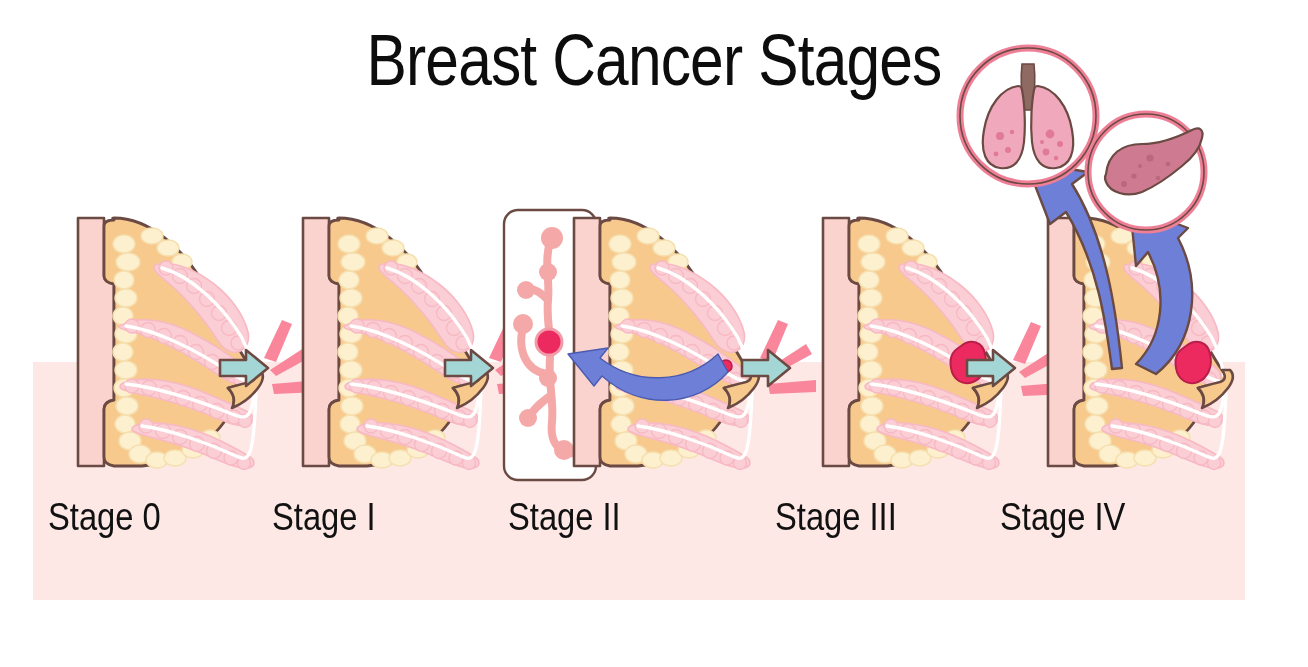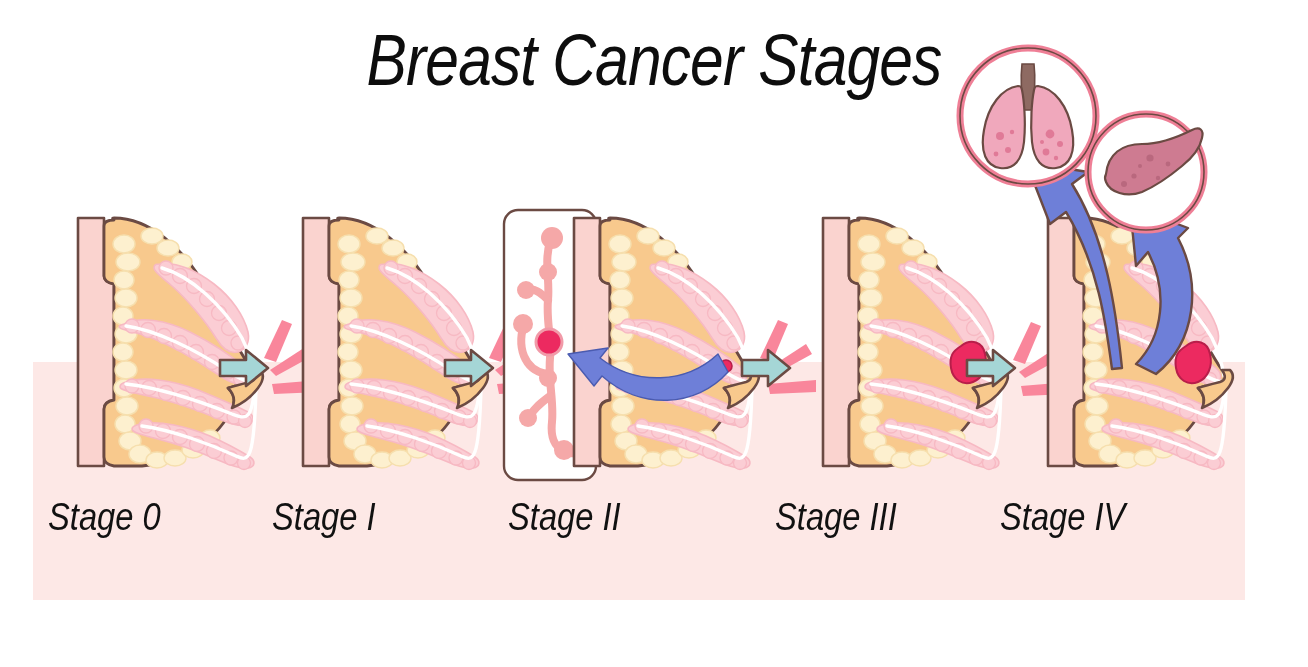--- a/index.html
+++ b/index.html
@@ -1,21 +1,21 @@
 <!DOCTYPE html>
 <html><head>
 <meta charset="utf-8">
 <style>
   html,body{margin:0;padding:0;}
   body{
     width:1308px;height:667px;background:#ffffff;
     font-family:"Liberation Sans", sans-serif;
     overflow:hidden;position:relative;
   }
-  #root{position:relative;width:1308px;height:482px;font-style:italic;}
+  #root{position:relative;width:1308px;height:482px;}
   .band{position:absolute;left:33px;top:362px;width:1212px;height:238px;background:#fde8e6;}
   .title{
     position:absolute;left:0;top:24px;width:1308px;text-align:center;
     font-size:72px;line-height:1;color:#0d0d0d;letter-spacing:-1px;
     font-family:"Liberation Sans Narrow","Liberation Sans",sans-serif;
     transform:scaleX(.84);transform-origin:50% 50%;
     font-weight:400;
   }
   .panel{position:absolute;top:196px;width:250px;height:300px;}
   .stage-label{

